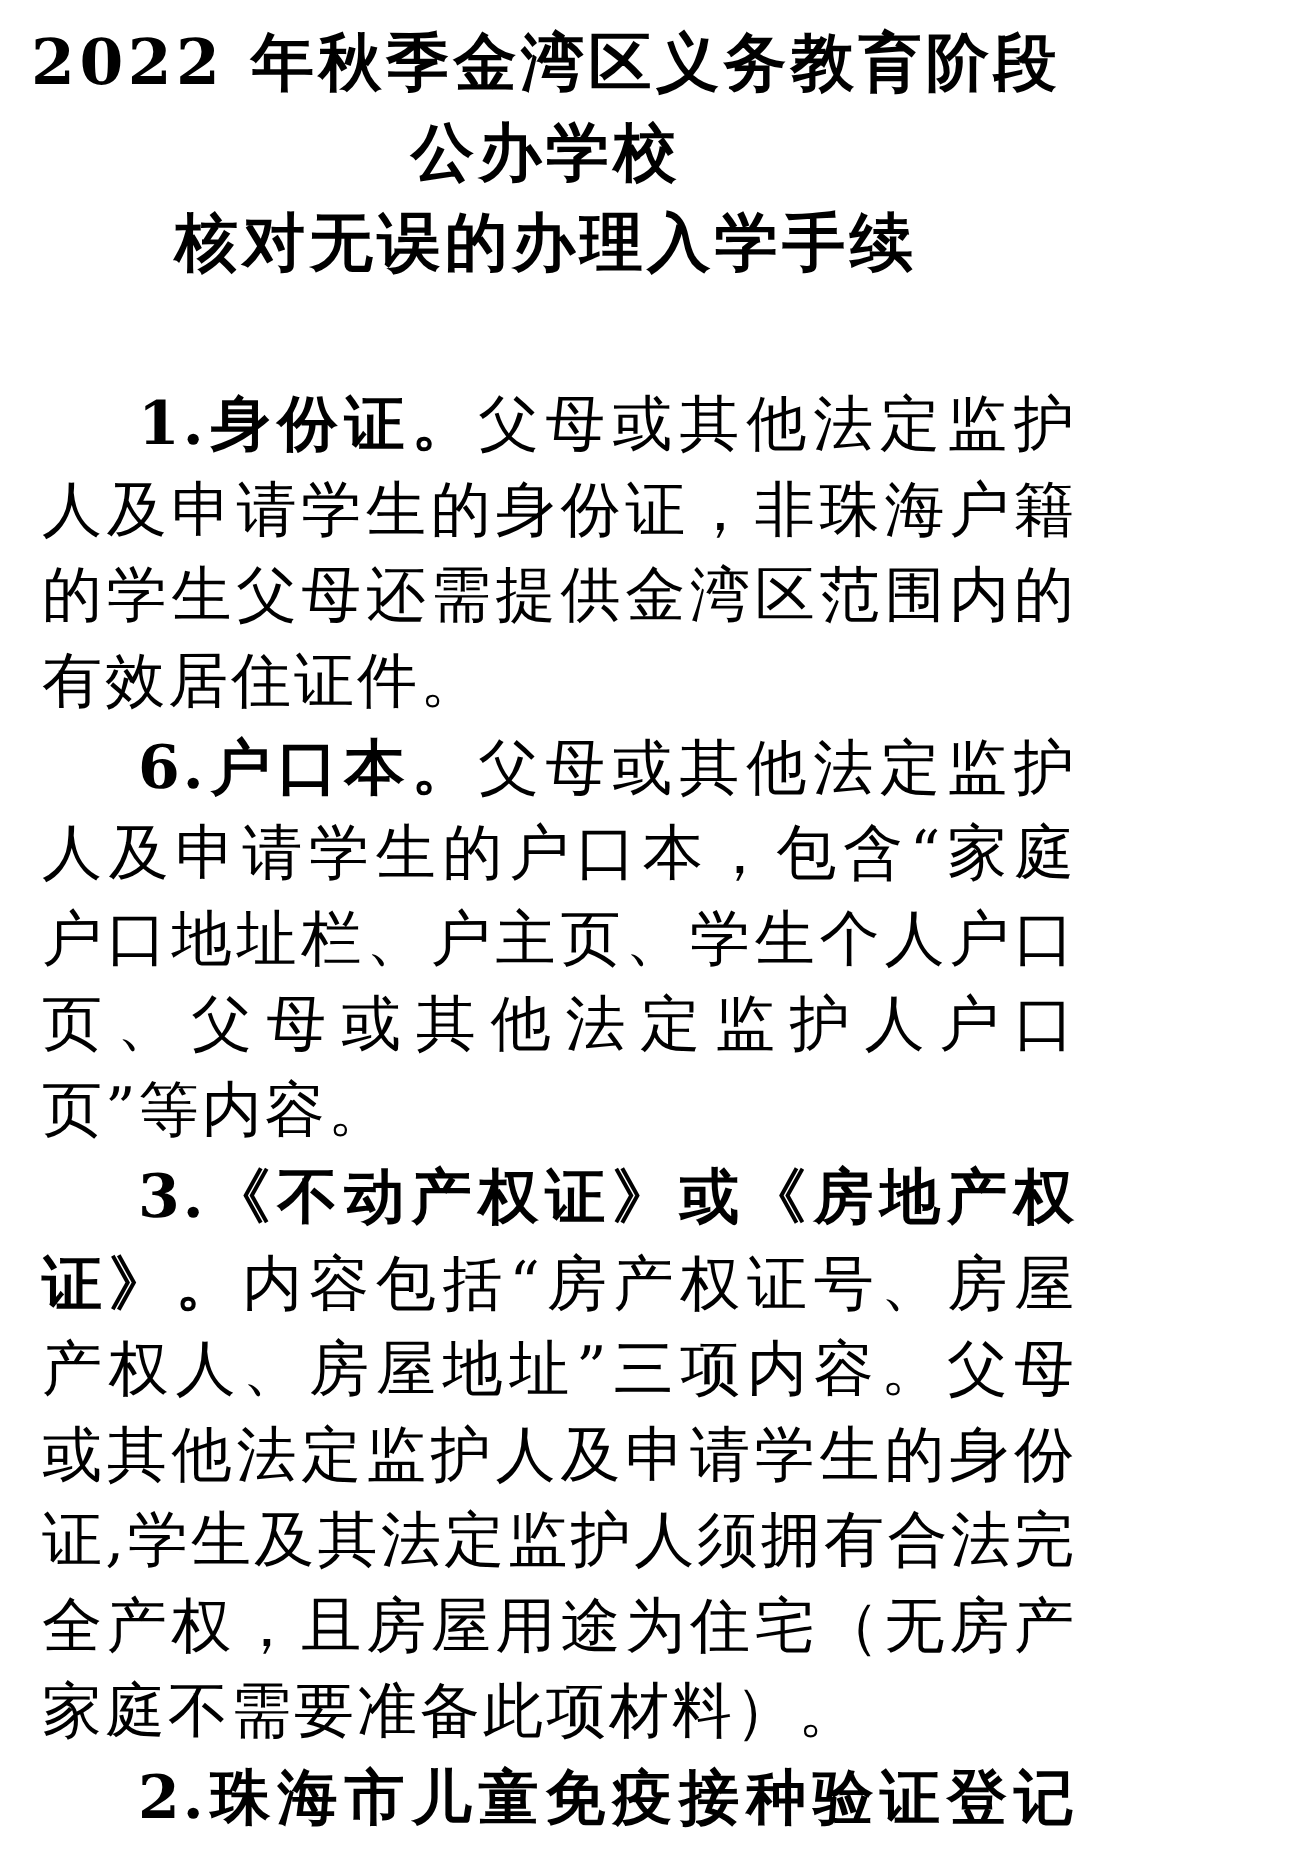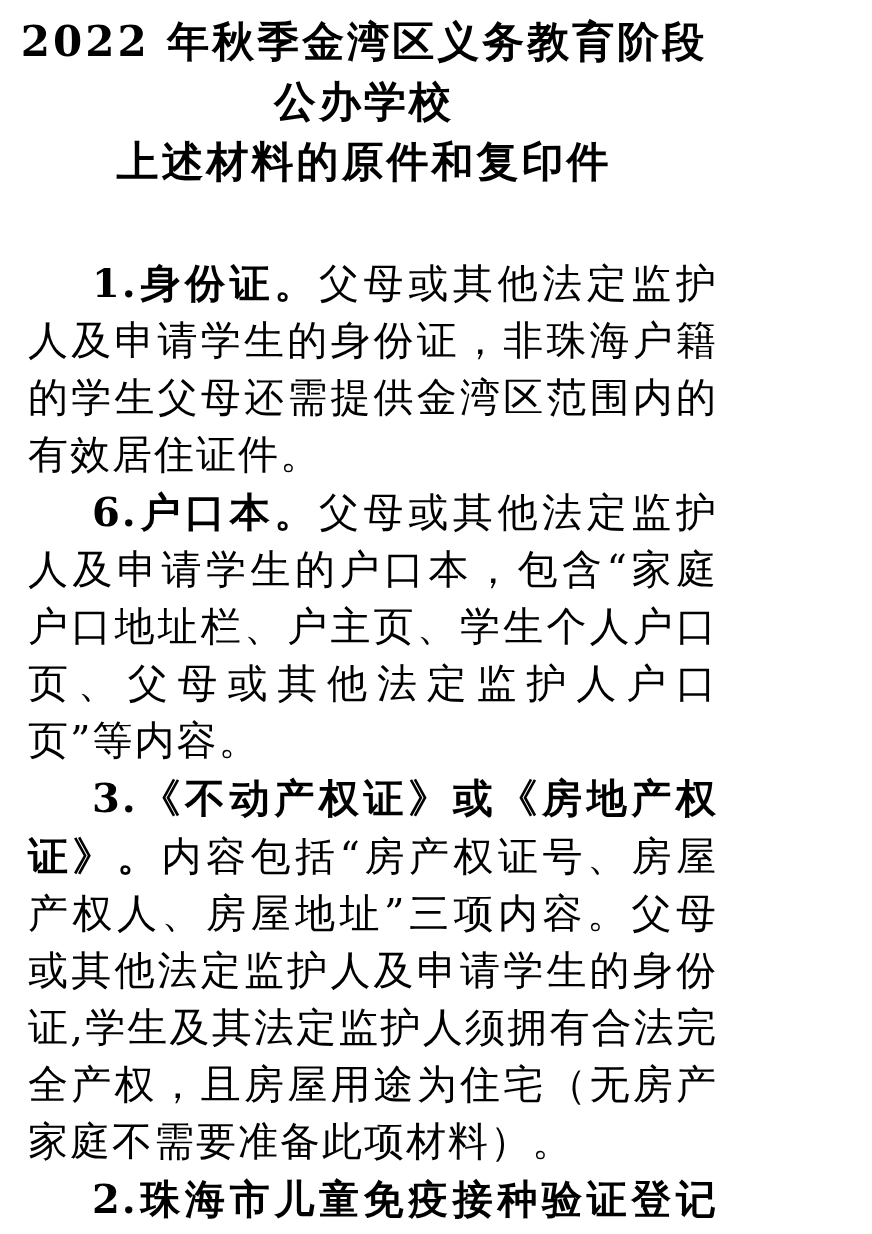--- a/index.html
+++ b/index.html
@@ -39,21 +39,21 @@
     text-decoration-thickness: 2px;
   }
 </style>
 </head>
 <body>
 
 <div class="page">
 
   <div class="title-block">
     <div>2022 年秋季金湾区义务教育阶段公办学校</div>
-    <div>上述材料的原件和复印件</div>
+    <div>核对无误的办理入学手续</div>
   </div>
 
   <div class="content">
 
     <p><span class="b">1.身份证。</span><span>父母或其他法定监护人及申请学生的身份证，非珠海户籍的学生父母还需提供金湾区范围内的有效居住证件。</span></p>
 
     <p><span class="b">6.户口本。</span><span>父母或其他法定监护人及申请学生的户口本，包含“家庭户口地址栏、户主页、学生个人户口页、父母或其他法定监护人户口页”等内容。</span></p>
 
     <p><span class="b">3.《不动产权证》或《房地产权证》。</span><span>内容包括“房产权证号、房屋产权人、房屋地址”三项内容。父母或其他法定监护人及申请学生的身份证,学生及其法定监护人须拥有合法完全产权，且房屋用途为住宅（无房产家庭不需要准备此项材料）。</span></p>
 

